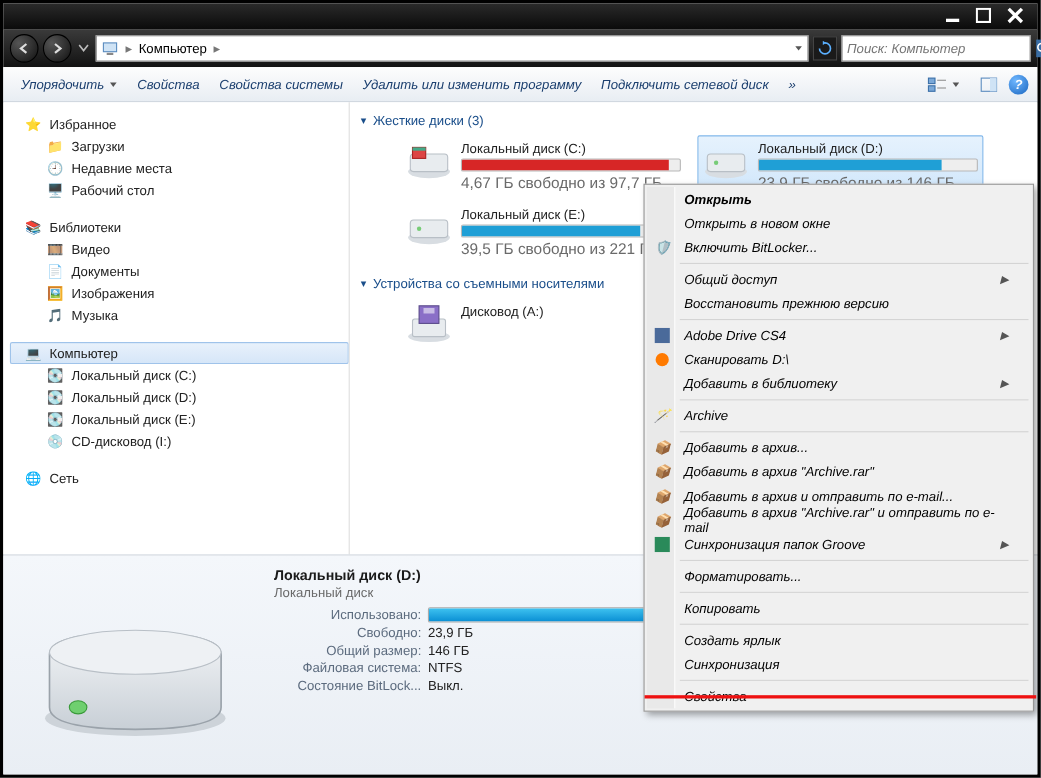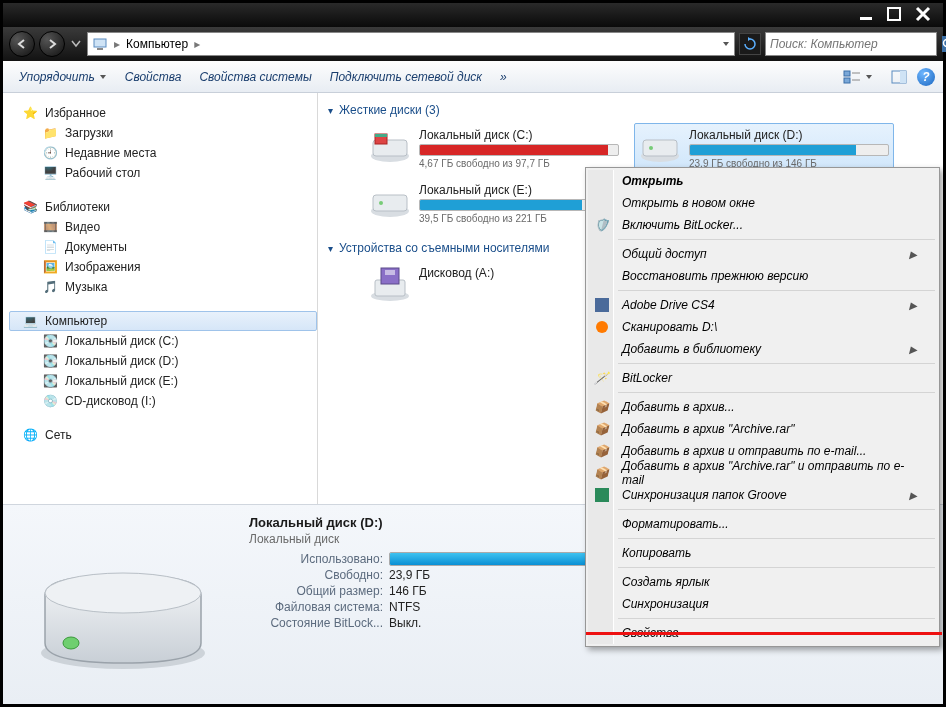--- a/index.html
+++ b/index.html
@@ -43,21 +43,21 @@
 .cat-hdr { display:flex; align-items:center; gap:6px; color:#1a4e8a; padding:2px 0 6px 4px; }
 .cat-hdr .tri { font-size:10px; }
 .drives { display:flex; flex-wrap:wrap; gap: 4px 10px; padding-left: 40px; }
 .drive { width: 260px; display:flex; gap:8px; padding:4px; border:1px solid transparent; border-radius:2px; }
 .drive.sel { background:linear-gradient(#e6f2fd,#cfe6fb); border:1px solid #7fb6ea; }
 .dicon { width:42px; height:36px; flex:none; }
 .dinfo { flex:1; }
 .dname { color:#222; margin-bottom:2px; }
 .dbar { height:12px; border:1px solid #b7b7b7; background:#eee; border-radius:2px; overflow:hidden; margin-bottom:2px; }
 .dbar > div { height:100%; }
-.dfree { color:#6a6a6a; font-size:10px; }
+.dfree { color:#6a6a6a; font-size:14px; }
 
 
 .details { height: 200px; background:linear-gradient(#f4f7fb,#e9eef4); border-top:1px solid #d0d6de; padding:10px 16px; position:relative; }
 .details .big-icon { position:absolute; left:30px; top:30px; width:180px; height:140px; }
 .details .info { margin-left: 230px; }
 .details .title { font-size:13px; font-weight:600; color:#1a1a1a; margin-bottom:2px; }
 .details .subtitle { color:#6a6a6a; margin-bottom:6px; }
 .details .row { display:flex; align-items:center; margin-bottom:2px; }
 .details .row .lbl { width:140px; text-align:right; color:#5c6b7e; padding-right:6px; }
 .details .row .val { color:#222; }
@@ -144,20 +144,21 @@
 
   <div class="toolbar">
     <div class="tbtn">
         <span>Упорядочить</span> 
         <svg width="8" height="6">
           <path d="M1 1 L4 5 L7 1" fill="#555"></path>
         </svg>
       </div>
     <div class="tbtn">Свойства</div>
     <div class="tbtn">Свойства системы</div>
+    <div class="tbtn">Удалить или изменить программу</div>
     <div class="tbtn">Подключить сетевой диск</div>
     <div class="tbtn">»</div>
     <div class="spacer"></div>
     <div class="tbtn">
         <svg width="18" height="14">
           <rect x="1" y="1" width="6" height="5" fill="#7aa8d8" stroke="#3a6fa8"></rect>
           <rect x="1" y="8" width="6" height="5" fill="#7aa8d8" stroke="#3a6fa8"></rect>
           <line x1="9" y1="3" x2="17" y2="3" stroke="#888"></line>
           <line x1="9" y1="10" x2="17" y2="10" stroke="#888"></line>
         </svg>
@@ -395,21 +396,21 @@
         </span>
         <span>Сканировать D:\</span>
       </div>
     <div class="ctx-row">
         <span>Добавить в библиотеку</span>
         <span class="ctx-arrow">▶</span>
       </div>
     <div class="ctx-sep"></div>
     <div class="ctx-row">
         <span class="ctx-icon">🪄</span>
-        <span>BitLocker</span>
+        <span>Archive</span>
       </div>
     <div class="ctx-sep"></div>
     <div class="ctx-row">
         <span class="ctx-icon">📦</span>
         <span>Добавить в архив...</span>
       </div>
     <div class="ctx-row">
         <span class="ctx-icon">📦</span>
         <span>Добавить в архив "Archive.rar"</span>
       </div>

